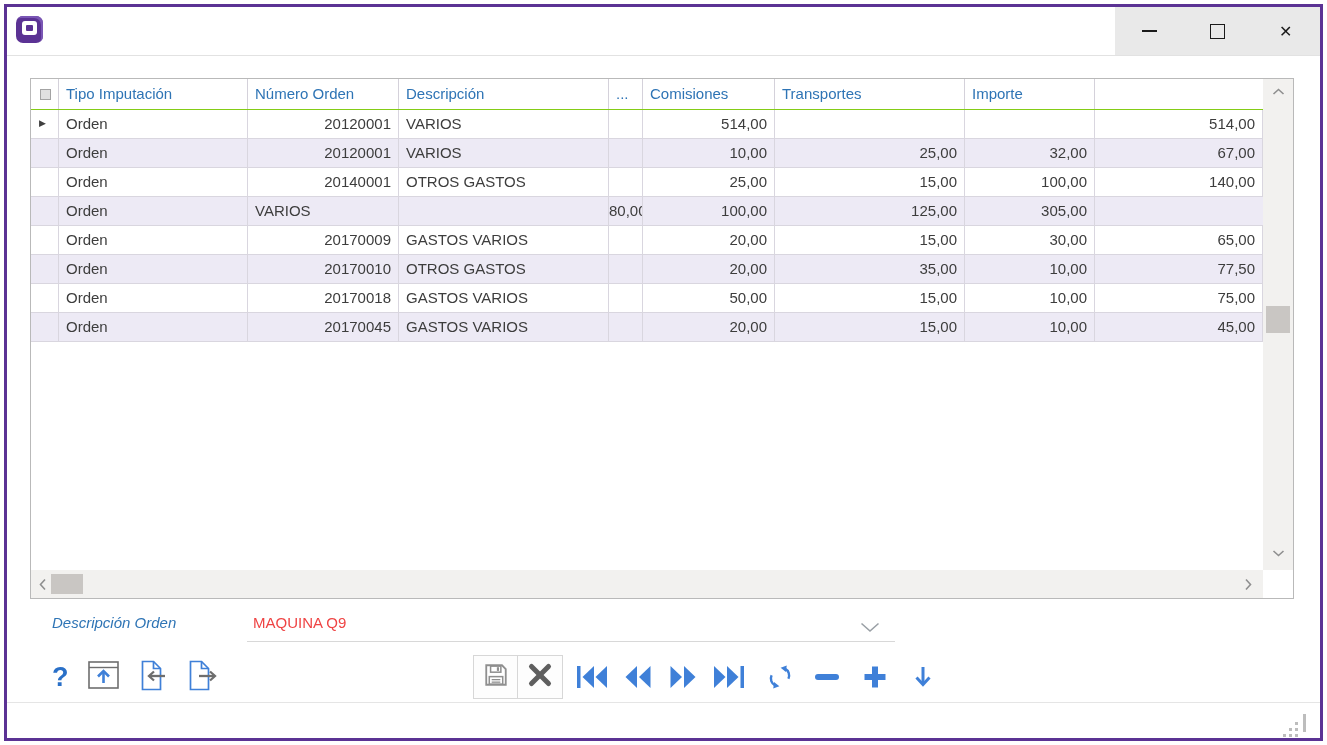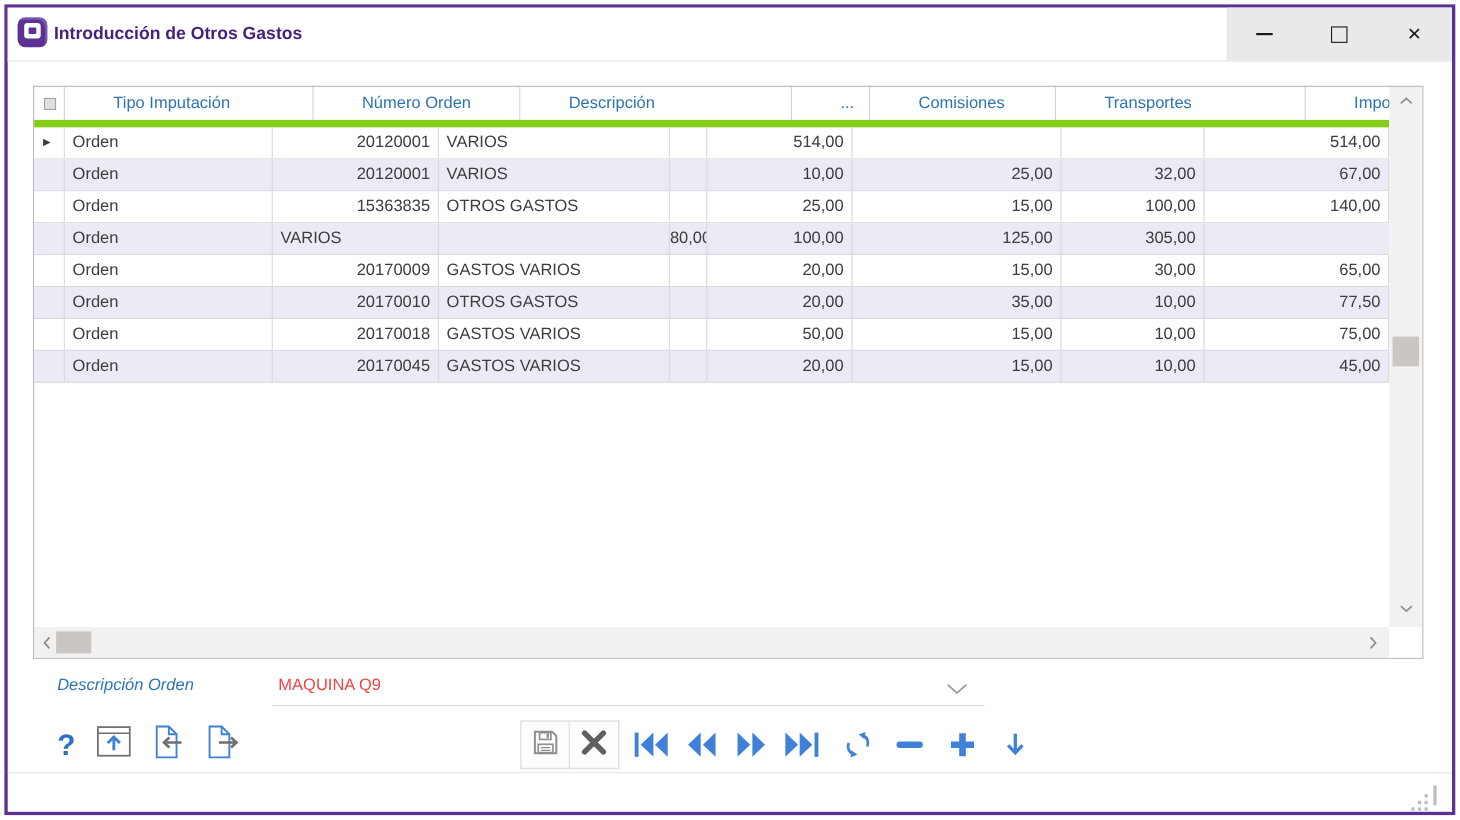--- a/index.html
+++ b/index.html
@@ -13,21 +13,21 @@
   .app-icon .dot{position:absolute;left:10px;top:9px;width:7px;height:6px;background:#5b3294;border-radius:1px;}
   .wtitle{position:absolute;left:42px;top:0;height:48px;line-height:48px;font-size:16px;font-weight:bold;color:#45217f;}
   .controls{position:absolute;right:0;top:0;width:205px;height:48px;background:#e9e9e9;display:flex;}
   .ctrl{flex:1;display:flex;align-items:center;justify-content:center;color:#1a1a1a;font-size:16px;cursor:default;}
   .min-glyph{display:block;width:15px;height:2px;background:#1a1a1a;}
   .max-glyph{display:block;width:13px;height:13px;border:1.5px solid #1a1a1a;}
 
   
   .grid{position:absolute;left:23px;top:71px;width:1262px;height:519px;border:1px solid #b9b9b9;background:#fff;overflow:hidden;}
   .grid-header,.grid-row{display:grid;grid-template-columns:28px 189px 151px 210px 34px 132px 190px 130px 168px;width:1232px;}
-  .grid-header{height:30px;border-bottom:7px solid #84cc16;gap:37px;}
+  .grid-header{height:30px;border-bottom:1px solid #84cc16;}
   .hcell{font-size:15px;color:#2e74b5;line-height:29px;padding-left:7px;border-right:1px solid #d4d1da;white-space:nowrap;overflow:hidden;box-sizing:border-box;position:relative;}
   .selsq{position:absolute;left:9px;top:10px;width:9px;height:9px;background:#e0e0e0;border:1px solid #a3a3a3;}
   .grid-row{height:29px;border-bottom:1px solid #d9d6df;box-sizing:border-box;background:#fff;}
   .grid-row.alt{background:#edeaf5;}
   .cell{font-size:15px;color:#3d3d3d;line-height:27px;border-right:1px solid #d9d6df;white-space:nowrap;overflow:hidden;box-sizing:border-box;padding-left:7px;position:relative;}
   .cell.num{text-align:right;padding-left:0;padding-right:7px;}
   .curmark{position:absolute;left:8px;top:0;font-size:9px;color:#3f3f3f;line-height:27px;}
 
   
   .vscroll{position:absolute;right:0;top:0;width:30px;height:491px;background:#f2f1ef;}
@@ -64,21 +64,20 @@
 </head>
 <body>
 
 <div class="window">
 
   <div class="titlebar">
     <div class="app-icon">
       <div class="inner"></div>
       <div class="dot"></div>
     </div>
-    <div class="wtitle">Introducción de Otros Gastos</div>
     <div class="controls">
       <div class="ctrl">
           <span class="min-glyph"></span>
         </div>
       <div class="ctrl">
           <span class="max-glyph"></span>
         </div>
       <div class="ctrl">✕</div>
     </div>
   </div>
@@ -117,21 +116,21 @@
           <div class="cell">VARIOS</div>
           <div class="cell"></div>
           <div class="cell num">10,00</div>
           <div class="cell num">25,00</div>
           <div class="cell num">32,00</div>
           <div class="cell num">67,00</div>
         </div>
         <div class="grid-row">
           <div class="cell"></div>
           <div class="cell">Orden</div>
-          <div class="cell num">15363835</div>
+          <div class="cell num">20140001</div>
           <div class="cell">OTROS GASTOS</div>
           <div class="cell"></div>
           <div class="cell num">25,00</div>
           <div class="cell num">15,00</div>
           <div class="cell num">100,00</div>
           <div class="cell num">140,00</div>
         </div>
         <div class="grid-row alt">
           <div class="cell"></div>
           <div class="cell">Orden</div>

